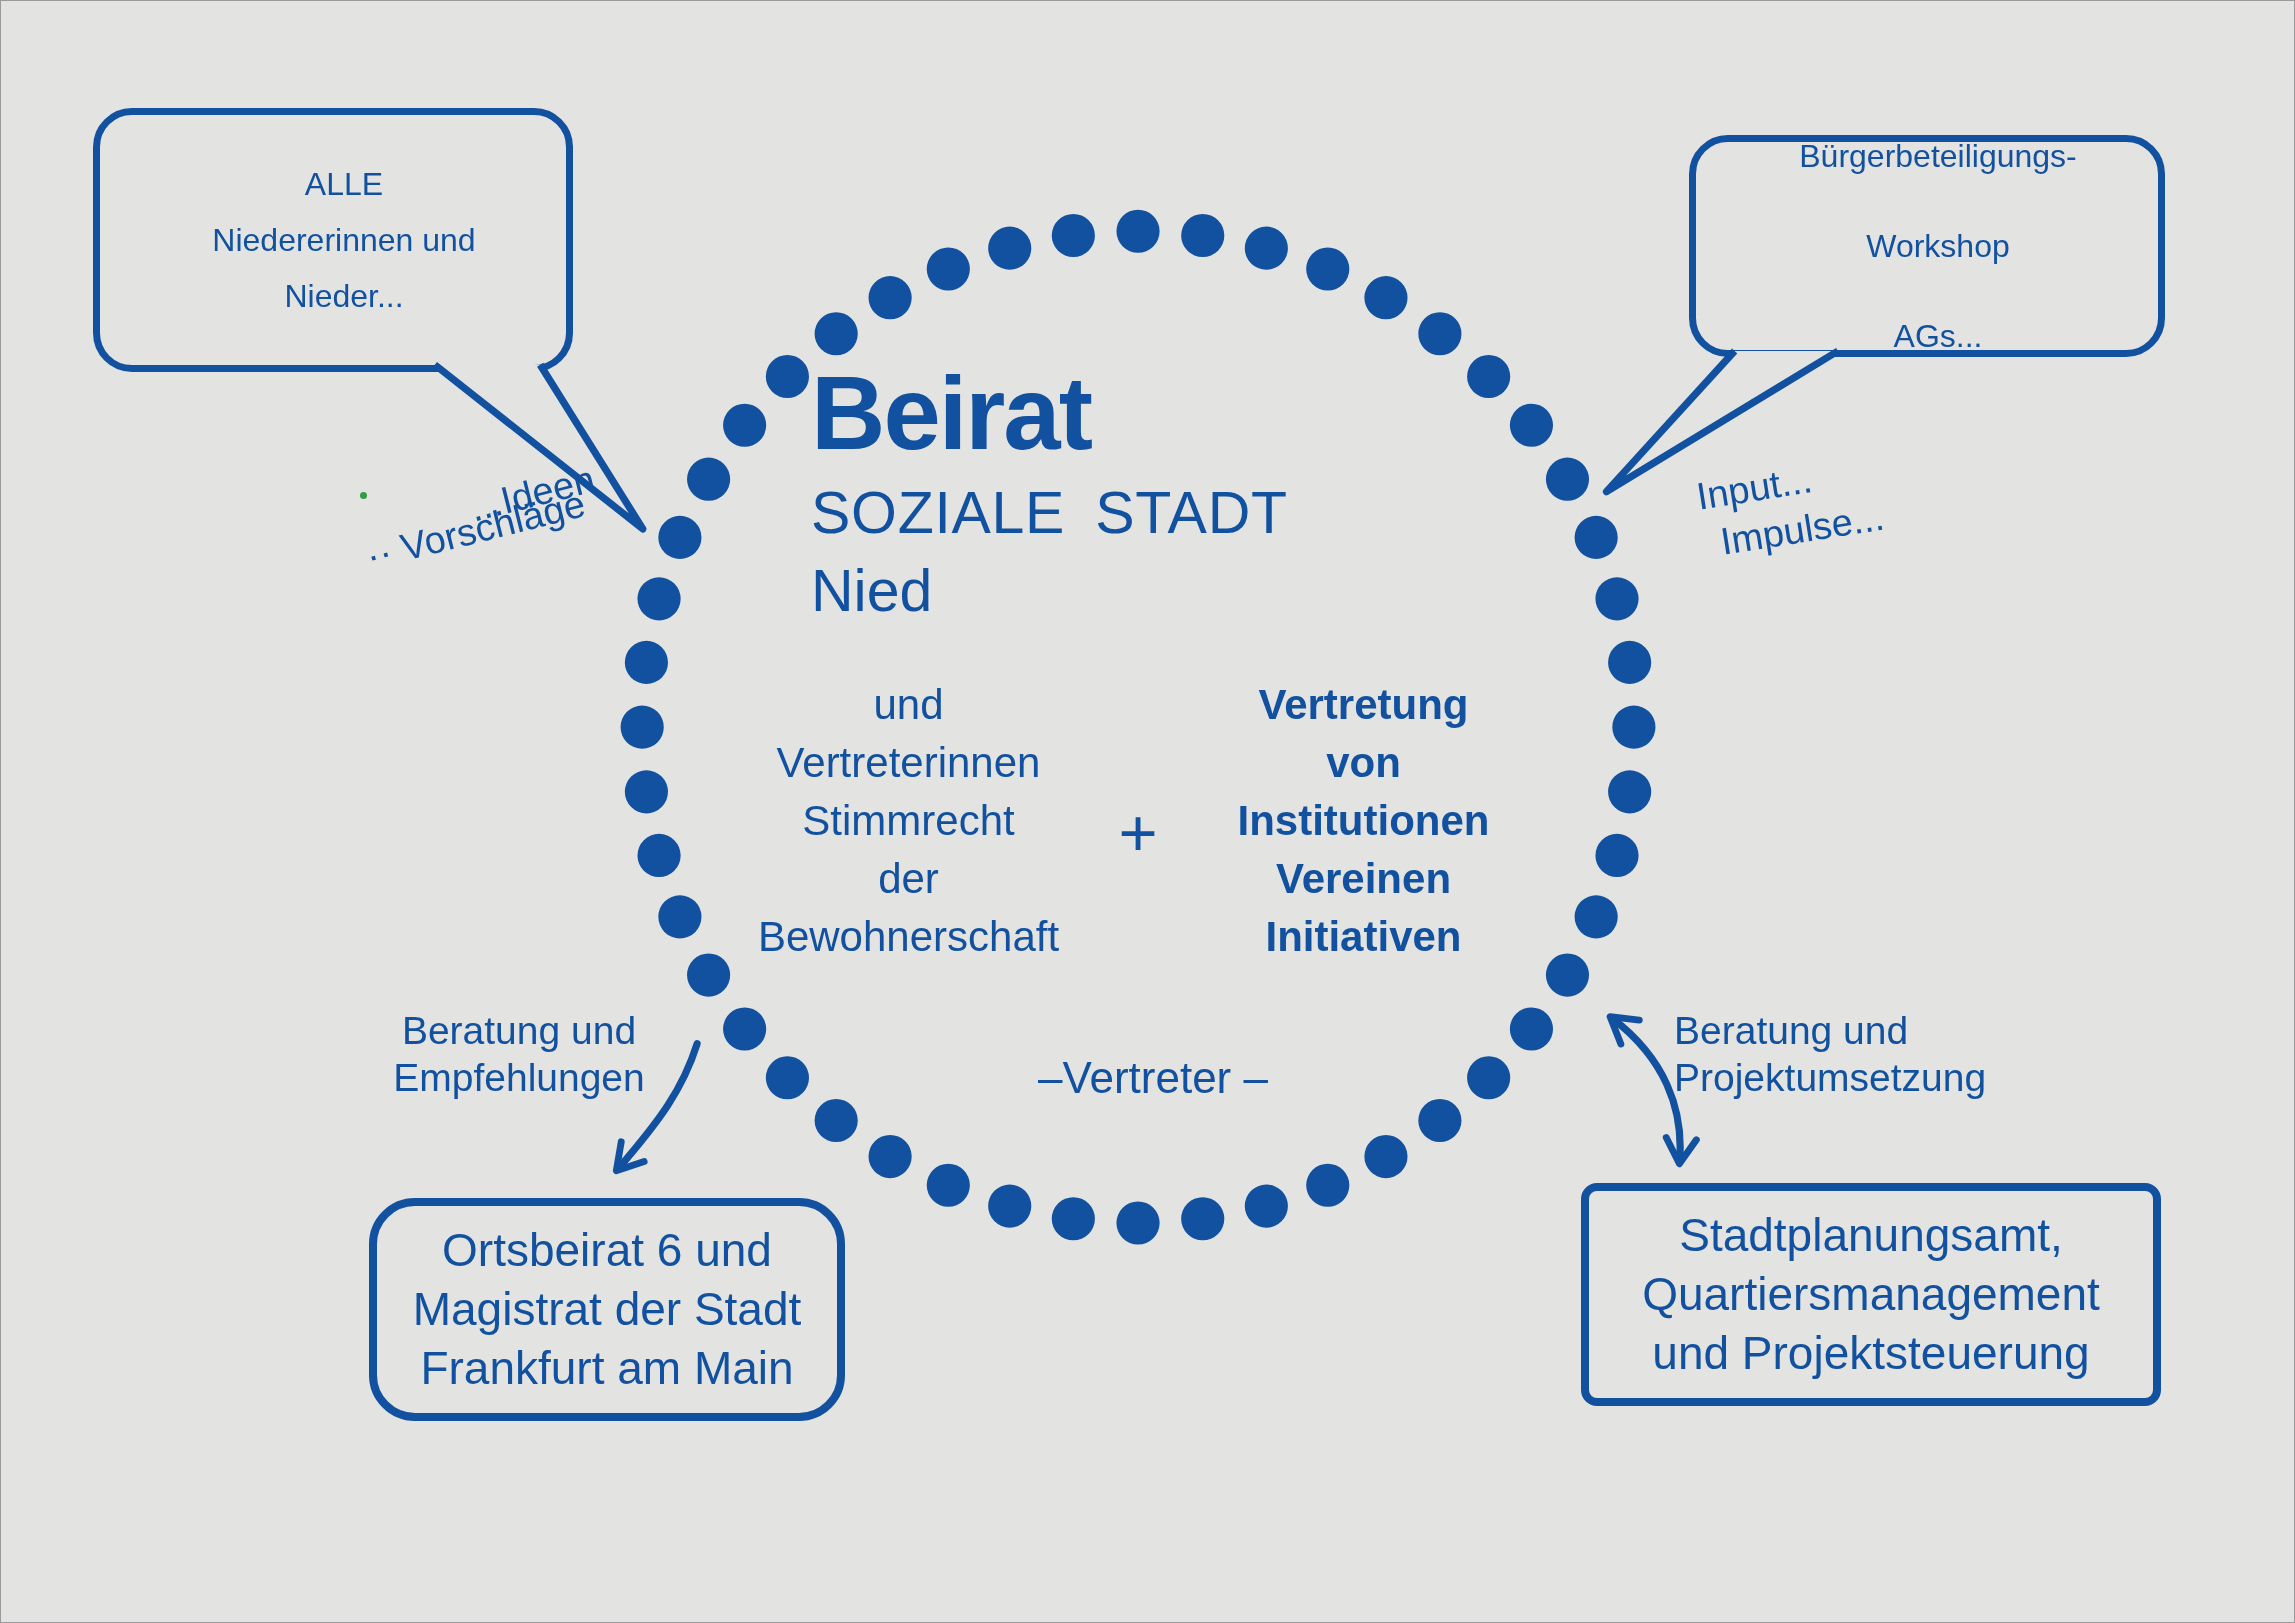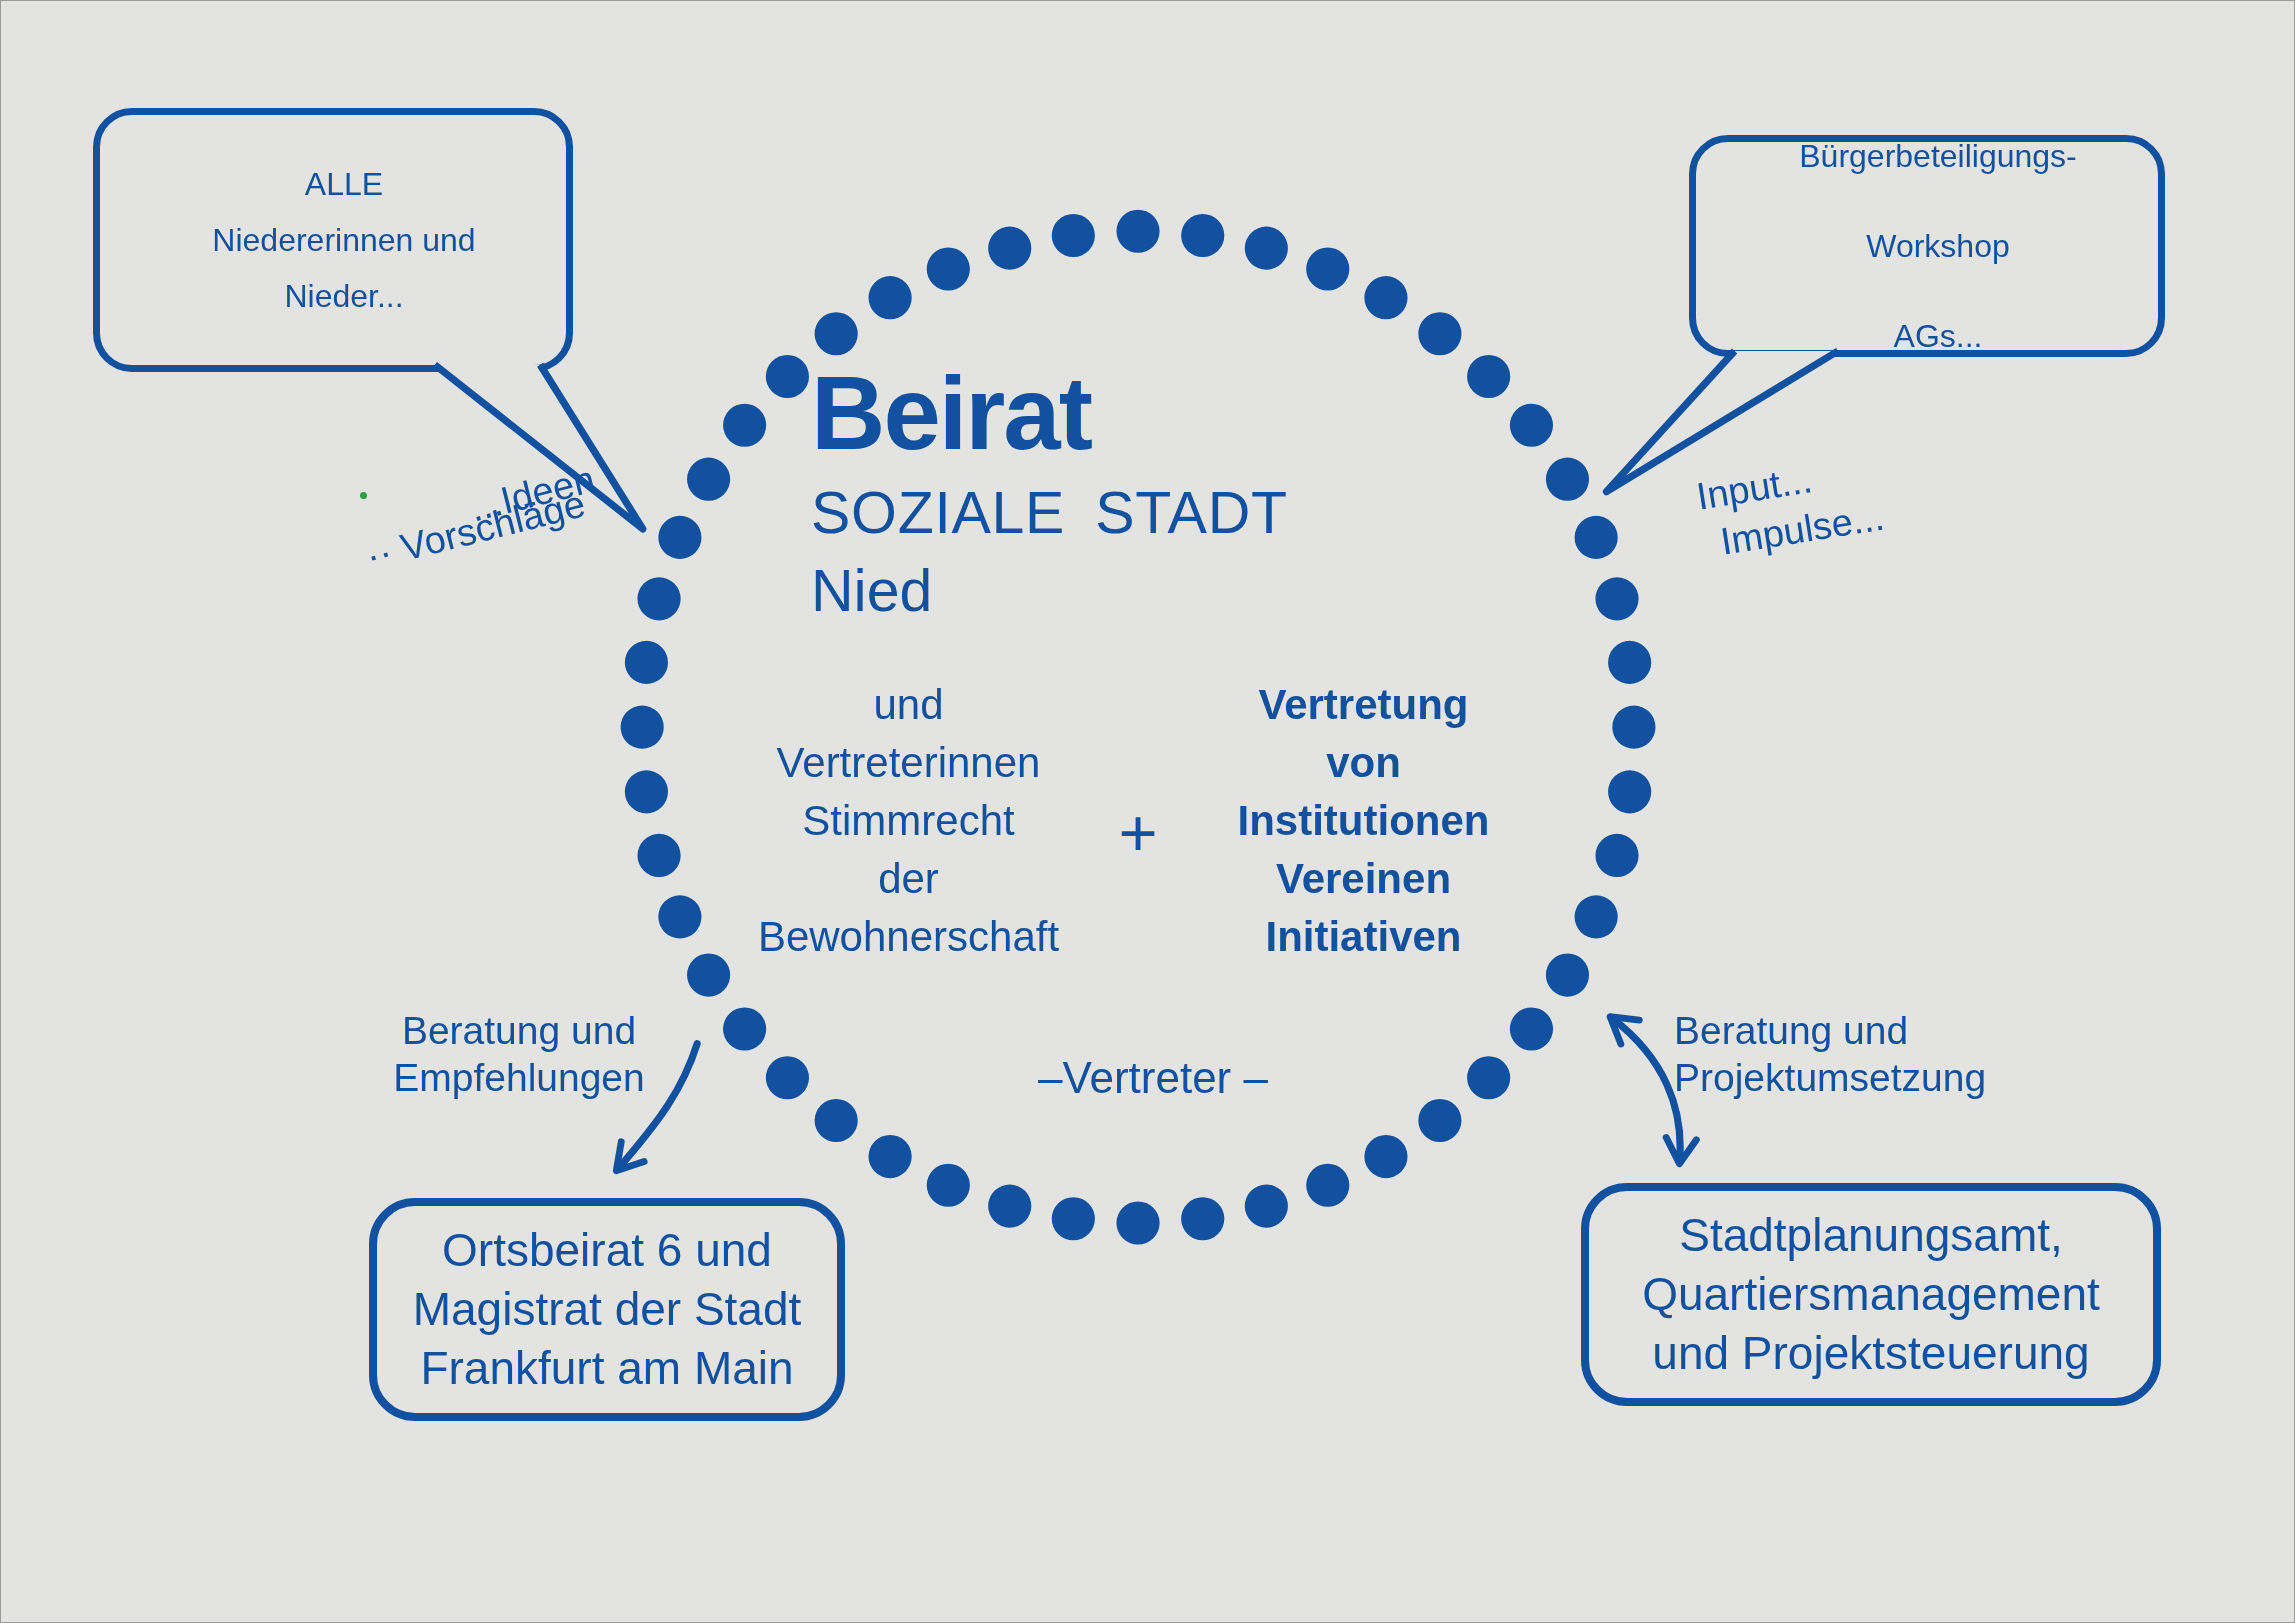--- a/index.html
+++ b/index.html
@@ -31,21 +31,21 @@
   .bubble, .boxx {
     border-style: solid; border-color: #11519f;
     display: flex; flex-direction: column; justify-content: center;
     text-align: center; box-sizing: border-box;
   }
   .bubble { border-width: 7.2px; border-radius: 39px; font-size: 32px; line-height: 56px; padding-left: 22px; }
   .boxx   { border-width: 8.5px; border-radius: 46px; font-size: 46px; line-height: 59px; margin-left: 34px; }
   .bubble.tl { left: 92px;  top: 107px; width: 480px; height: 264px; }
   .bubble.tr { left: 1688px; top: 134px; width: 476px; height: 222px; line-height: 54px; gap: 36px; }
   .boxx.bl   { left: 334px;  top: 1197px; width: 476px; height: 223px; }
-  .boxx.br   { left: 1546px; top: 1182px; width: 580px; height: 223px; }
+  .boxx.br   { left: 1546px; top: 1182px; width: 580px; height: 223px; border-radius: 16px; }
 
   
   .lbl { font-size: 39px; line-height: 47px; }
   .lbl.leftlbl  { left: 364px;  top: 1006px; width: 308px; text-align: center; }
   .lbl.rightlbl { left: 1673px; top: 1006px; width: 406px; text-align: left; }
 
   
   .ann { font-size: 38px; transform-origin: left center; white-space: nowrap; }
   .ideen       { left: 470px;  top: 487px; transform: rotate(-14deg); }
   .vorschlaege { left: 366px;  top: 535px; transform: rotate(-14deg); }

